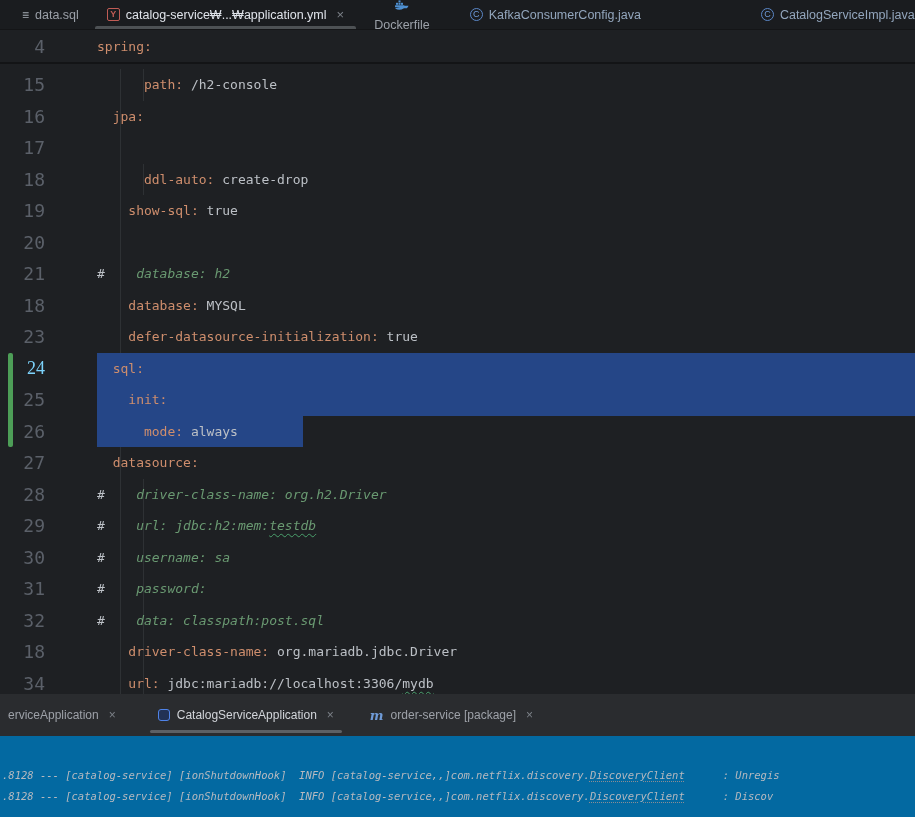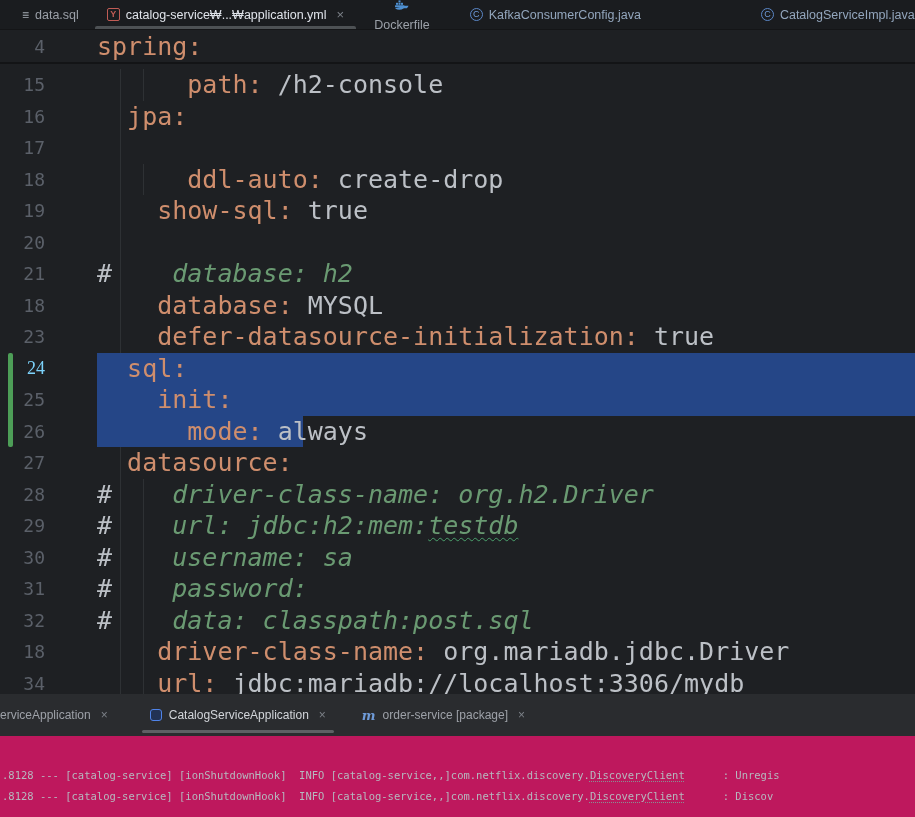--- a/index.html
+++ b/index.html
@@ -32,21 +32,21 @@
                 color:#6f9bd8; font-size:13px; line-height:1; }
   .icon-docker svg { display:block; }
 
   
   .editor { flex:0 0 664px; background:#1e2023; position:relative; overflow:hidden;
             font-family:"DejaVu Sans Mono", monospace; }
   .sticky { height:34px; display:flex; align-items:center; border-bottom:2px solid #131416;
             background:#1e2023; }
   .ln { display:inline-block; width:45px; flex:0 0 45px; text-align:right; color:#5b6069;
         font-size:18px; }
-  .code { margin-left:52px; font-size:25px; white-space:pre; color:var(--plain);
+  .code { margin-left:52px; font-size:13px; white-space:pre; color:var(--plain);
           position:relative; z-index:3; }
   .lines { position:relative; padding-top:5px; }
   .row { height:31.5px; display:flex; align-items:center; position:relative; }
   .row .ln { position:relative; z-index:3; }
   .row.caret .ln { color:#7dd3fc;font-family:Liberation Serif, serif; }
   .guide { position:absolute; width:1px; background:#2e3134; z-index:1; }
   .g1 { left:120px; top:5px; height:630px; }
   .g2 { left:143px; top:5px; height:31.5px; }
   .g3 { left:143px; top:99.5px; height:31.5px; }
   .g4 { left:143px; top:414.5px; height:220.5px; }
@@ -65,25 +65,25 @@
 
   
   .runbar { flex:0 0 42px; background:#2a2c2f; display:flex; align-items:stretch;
             overflow:hidden; }
   .rtab { position:relative; display:flex; align-items:center; gap:7px; padding:0 10px;
           font-size:12px; color:#9da1a8; white-space:nowrap; }
   .rtab.active { color:#d2d5da; }
   .rtab.active::after { content:""; position:absolute; left:2px; right:2px; bottom:3px; height:3px;
                         background:#5d6064; border-radius:2px; }
   .rtab .close { color:#7c8188; font-size:12px; margin-left:3px; }
-  .r0 { padding-left:0;align-items:center; } .r1 { margin-left:22px; } .r2 { margin-left:16px; }
-
-  
-  .console { flex:1; background:#be185d; font-family:"DejaVu Sans Mono", monospace;
-             font-size:10.5px; color:#b6b9bf; padding:33px 0 16px 2px; overflow:hidden; }
+  .r0 { padding-left:8px;align-items:center; } .r1 { margin-left:22px; } .r2 { margin-left:16px; }
+
+  
+  .console { flex:1; background:#0369a1; font-family:"DejaVu Sans Mono", monospace;
+             font-size:10.5px; color:#b6b9bf; padding:33px 0 16px 2px; overflow:hidden;font-style:italic; }
   .cline { height:21px; white-space:pre; }
   .clink { text-decoration:underline dotted #8a8d93; text-underline-offset:2px; }
 </style>
 </head>
 <body>
 
 <div class="app">
 
   <div class="tabbar" id="tabbar">
       <div class="tab t0">

